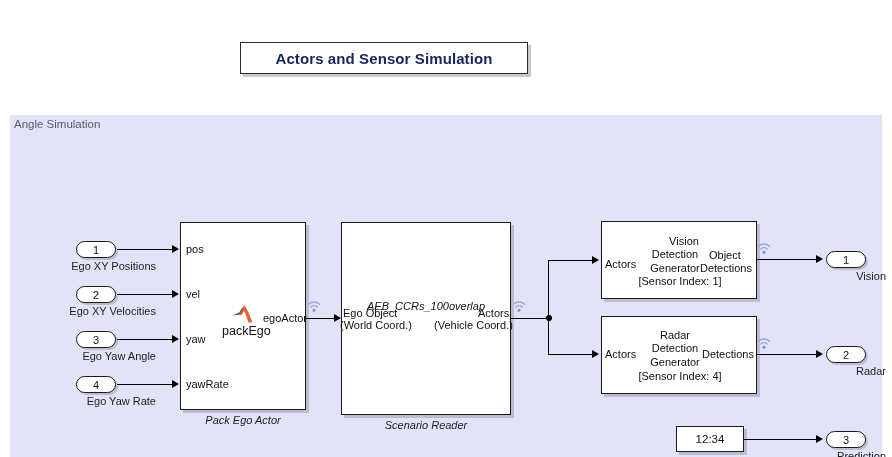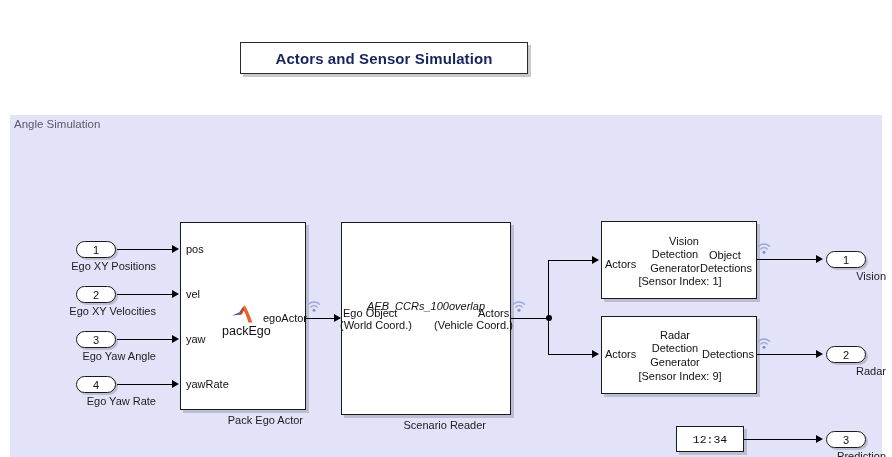--- a/index.html
+++ b/index.html
@@ -57,28 +57,28 @@
     white-space: nowrap;
   }
 
   
   .block {
     position: absolute;
     background: #ffffff;
     border: 1.6px solid #1a1a1a;
     box-shadow: 3px 3px 0 rgba(120,120,140,0.35);
     box-sizing: border-box;
-    font-family: Liberation Mono, monospace;
   }
   .block-caption {
     position: absolute;
     font-size: 11px;
     color: #1d1d1d;
-    text-align: right;
-    white-space: nowrap;
+    text-align: center;
+    white-space: nowrap;
+    font-style: italic;
   }
 
   
   .port-pill {
     position: absolute;
     width: 40px; height: 17px;
     background: #ffffff;
     border: 1.4px solid #1a1a1a;
     border-radius: 9px;
     box-shadow: 2px 2px 0 rgba(120,120,140,0.35);
@@ -275,21 +275,21 @@
     </svg>
   </span>
   <div class="wire wire-h" style="left:757px; top:225px; width:63px;"></div>
   <div class="arrow-r" style="left:816px; top:221px;"></div>
 
   <div class="block" style="left:601px; top:282px; width:156px; height:78px;"></div>
   <div class="p-label" style="left:605px; top:314px;">Actors</div>
   <div class="b-center" style="left:627px; top:295px; width:96px;">Radar</div>
   <div class="b-center" style="left:627px; top:308px; width:96px;">Detection</div>
   <div class="b-center" style="left:627px; top:322px; width:96px;">Generator</div>
-  <div class="b-center" style="left:620px; top:336px; width:120px;">[Sensor Index: 9]</div>
+  <div class="b-center" style="left:620px; top:336px; width:120px;">[Sensor Index: 4]</div>
   <div class="p-label" style="left:702px; top:314px;">Detections</div>
 
   <span class="wifi-icon" style="left:757px; top:302px;">
     <svg viewBox="0 0 14 13" width="14" height="13">
       <path d="M1.5 4.2 A8 8 0 0 1 12.5 4.2" stroke="#9aa8d8" stroke-width="1.3" fill="none" stroke-linecap="round"></path>
       <path d="M3.8 7.0 A4.6 4.6 0 0 1 10.2 7.0" stroke="#9aa8d8" stroke-width="1.3" fill="none" stroke-linecap="round"></path>
       <circle cx="7" cy="10.2" r="1.5" fill="#7f8fcd"></circle>
     </svg>
   </span>
   <div class="wire wire-h" style="left:757px; top:320px; width:63px;"></div>

